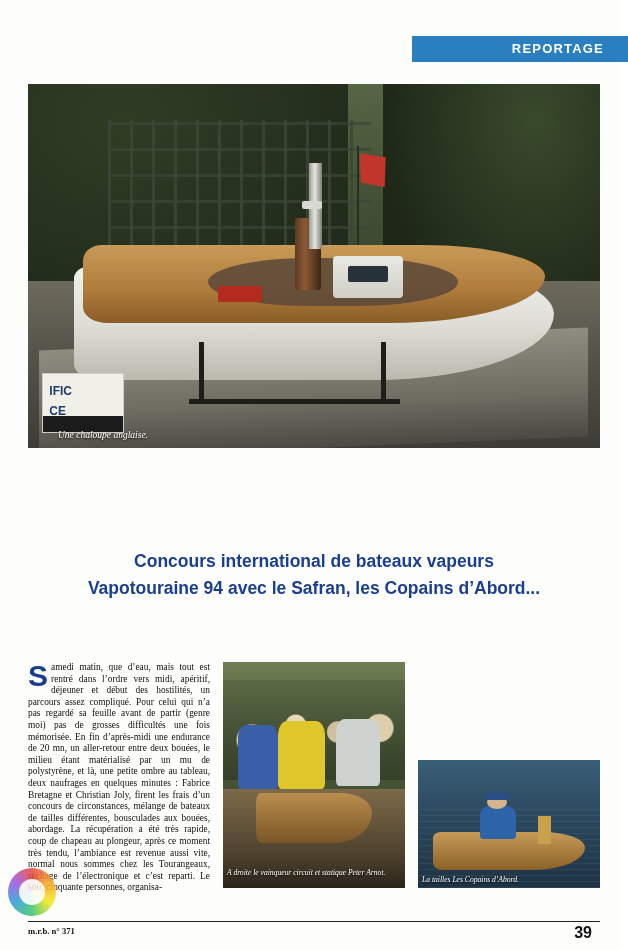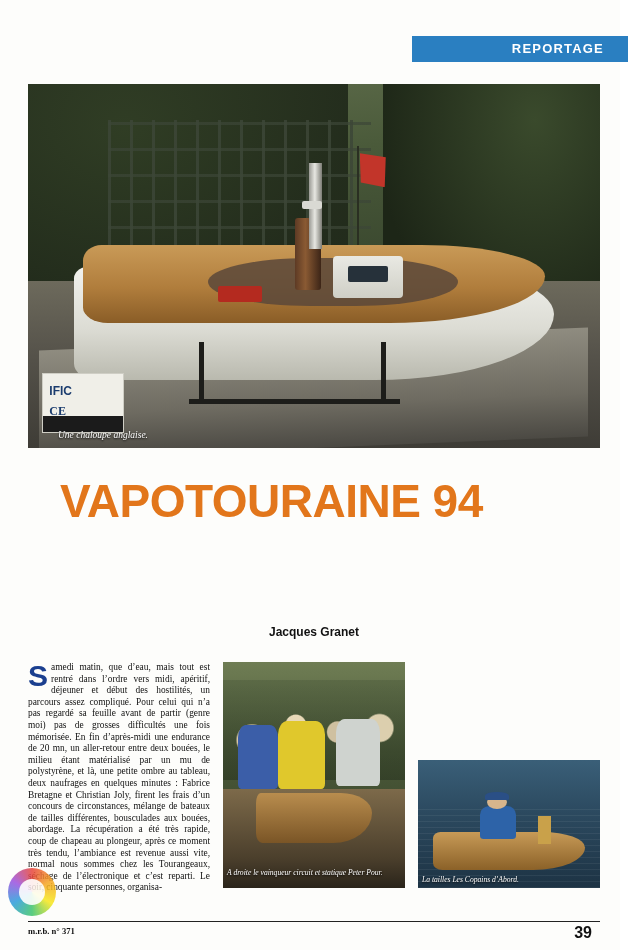--- a/index.html
+++ b/index.html
@@ -146,21 +146,21 @@
   }
   .sign-box {
     position:absolute; left:2.5%; bottom:4%; width:80px; height:58px;
     background:#f0efe8;
     border:1px solid #cfcec5;
   }
   .sign-box .l1, .sign-box .l2 {
     position:absolute; left:6px; color:#1b3c6e; font-weight:bold; font-size:12px;
   }
   .sign-box .l1 { top:10px; }
-  .sign-box .l2 { top:30px;font-family:Liberation Serif, serif; }
+  .sign-box .l2 { top:30px; }
   .sign-box .bar {
     position:absolute; left:0; bottom:0; width:100%; height:16px; background:#1b1b1b;
   }
   .photo-caption {
     position: absolute;
     left: 30px;
     bottom: 8px;
     color: #ffffff;
     font-size: 9.5px;
     font-style: italic;
@@ -390,39 +390,41 @@
 
     <div class="sign-box">
       <div class="l1">IFIC</div>
       <div class="l2">CE</div>
       <div class="bar"></div>
     </div>
 
     <div class="photo-caption">Une chaloupe anglaise.</div>
   </div>
 
-  <div class="title-main">VAPOTOURAINE 94</div>
-  <div class="byline">Jacques Granet</div>
+  <div class="subtitle">
+    <div>Concours international de bateaux vapeurs</div>
+    <div>Vapotouraine 94 avec le Safran, les Copains d’Abord...</div>
+  </div>
 
   <div class="col col-left">
     <span class="dropcap">S</span>
     <p>amedi matin, que d’eau, mais tout est rentré dans l’ordre vers midi, apéritif, déjeuner et début des hostilités, un parcours assez compliqué. Pour celui qui n’a pas regardé sa feuille avant de partir (genre moi) pas de grosses difficultés une fois mémorisée. En fin d’après-midi une endurance de 20 mn, un aller-retour entre deux bouées, le milieu étant matérialisé par un mu de polystyrène, et là, une petite ombre au tableau, deux naufrages en quelques minutes : Fabrice Bretagne et Christian Joly, firent les frais d’un concours de circonstances, mélange de bateaux de tailles différentes, bousculades aux bouées, abordage. La récupération a été très rapide, coup de chapeau au plongeur, après ce moment très tendu, l’ambiance est revenue aussi vite, normal nous sommes chez les Tourangeaux, séchage de l’électronique et c’est reparti. Le soir, cinquante personnes, organisa-</p>
   </div>
 
 
   <div class="photo-mid">
     <div class="bg"></div>
     <div class="crowd"></div>
     <div class="shirt-b"></div>
     <div class="shirt-y"></div>
     <div class="shirt-w"></div>
     <div class="table2"></div>
     <div class="model"></div>
   </div>
-  <div class="inner-caption cap-mid">A droite le vainqueur circuit et statique Peter Pour.</div>
+  <div class="inner-caption cap-mid">A droite le vainqueur circuit et statique Peter Arnot.</div>
 
   <div class="photo-right">
     <div class="water"></div>
     <div class="ripple"></div>
     <div class="boat2"></div>
     <div class="boiler2"></div>
     <div class="man-body"></div>
     <div class="man-head"></div>
     <div class="man-cap"></div>
   </div>

